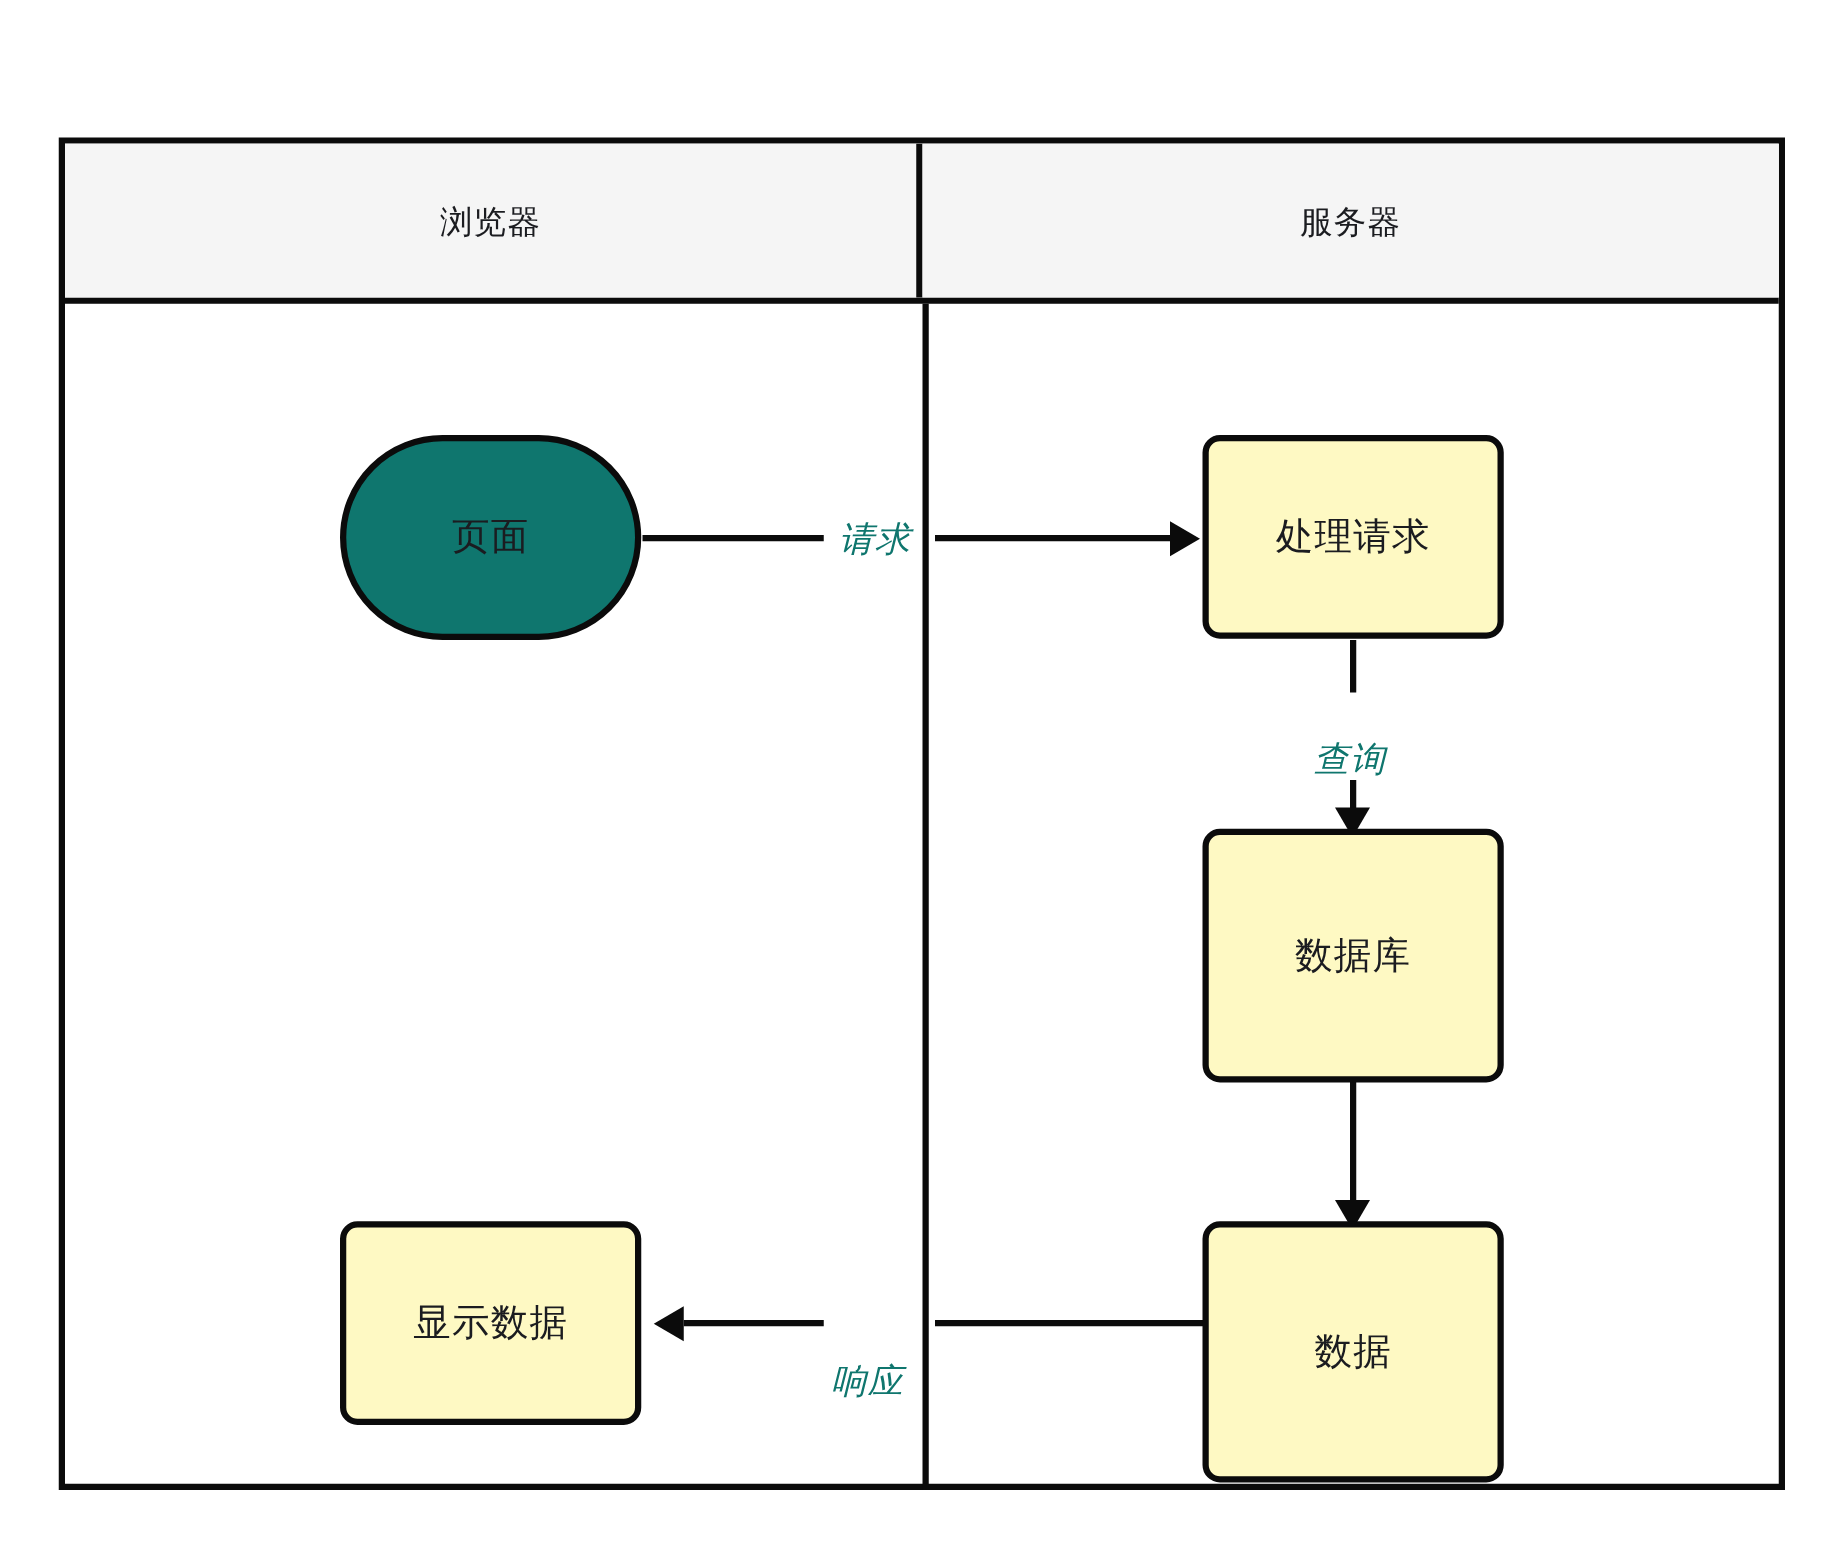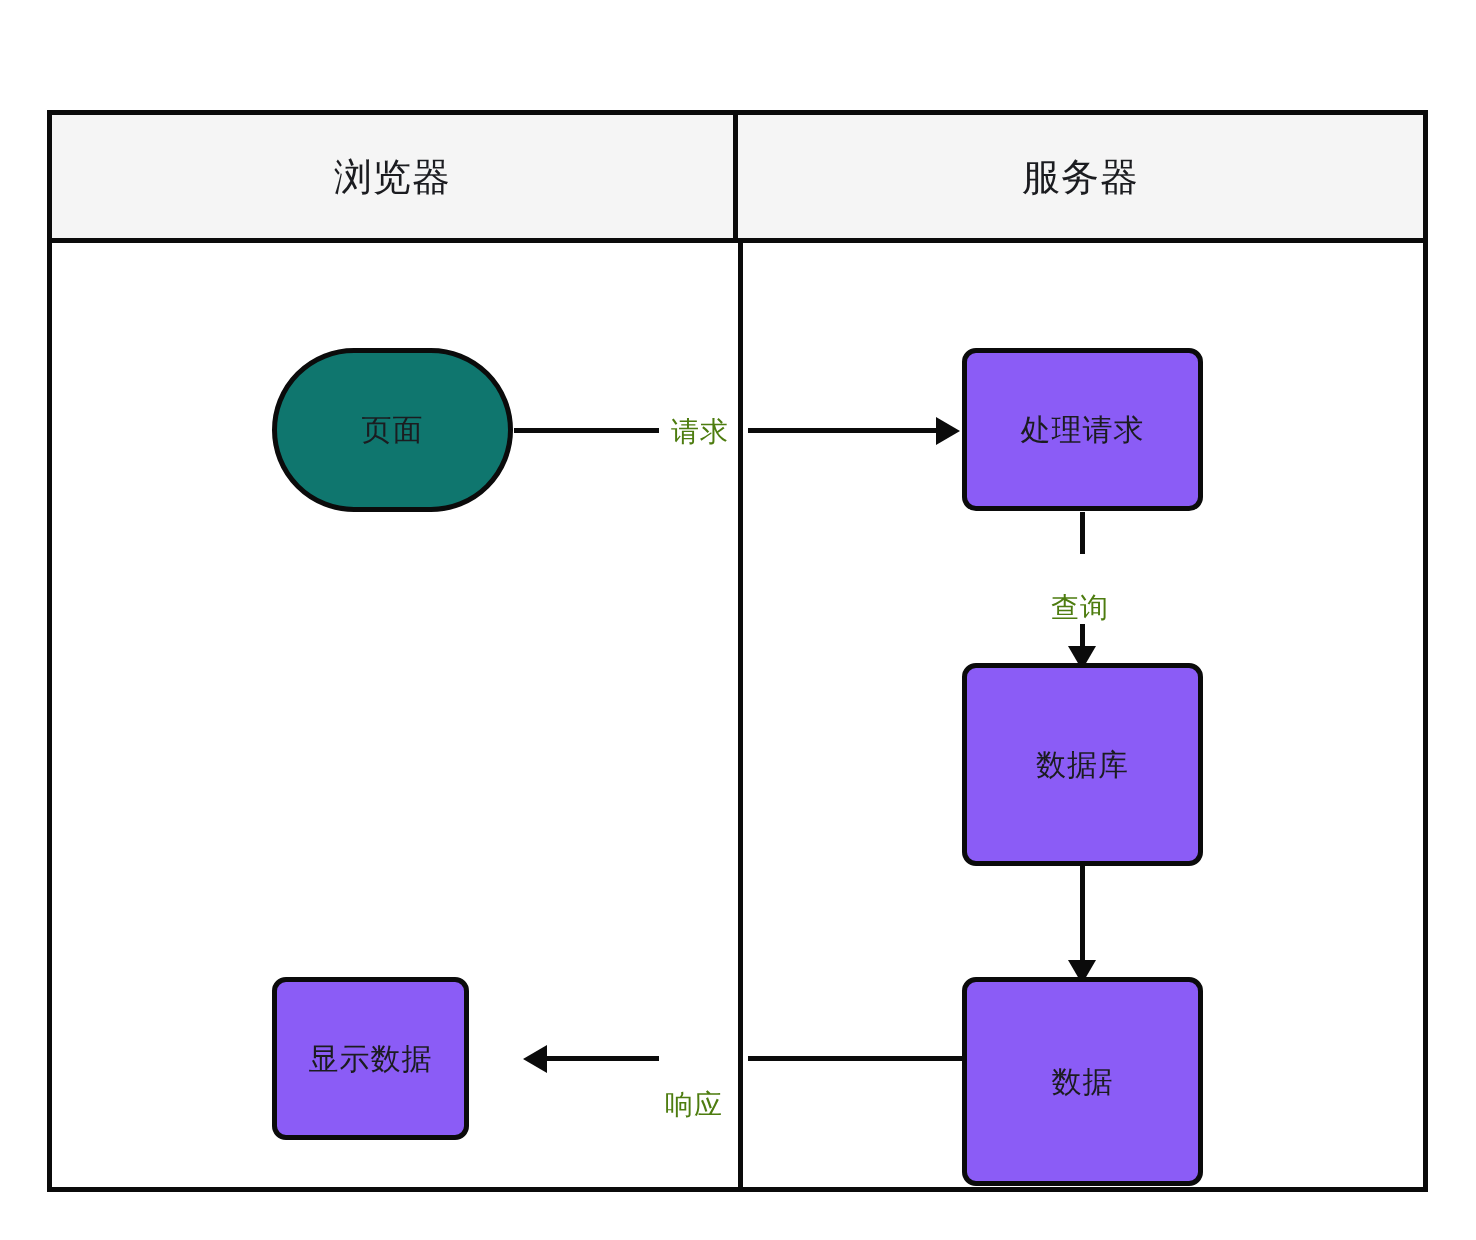--- a/index.html
+++ b/index.html
@@ -53,21 +53,21 @@
     align-items: center;
     justify-content: center;
     box-sizing: border-box;
     background: #f5f5f5;
   }
   .lane-header.left {
     flex: 0 0 686px;
     border-right: 5px solid #0b0b0b;
   }
   .lane-header-text {
-    font-size: 38px;
+    font-size: 26px;
     color: #1b1c20;
     letter-spacing: 1px;
     line-height: 1;
   }
 
   
   .lane-divider {
     position: absolute;
     left: 686px;
     top: 128px;
@@ -83,34 +83,34 @@
     display: flex;
     align-items: center;
     justify-content: center;
     border: 5px solid #0b0b0b;
     color: #1b1c20;
     font-size: 30px;
     line-height: 1;
     letter-spacing: 1px;
   }
   .node.process {
-    background: #8b5cf6;
+    background: #fef9c3;
     border-radius: 14px;
   }
   .node.stadium {
     background: #0f766e;
     border-radius: 90px;
   }
 
   
   #node-page        { left: 272px;  top: 348px;  width: 241px; height: 164px; }
   #node-handle      { left: 962px;  top: 348px;  width: 241px; height: 163px; }
   #node-db          { left: 962px;  top: 663px;  width: 241px; height: 203px; }
   #node-data        { left: 962px;  top: 977px;  width: 241px; height: 209px; }
-  #node-show        { left: 272px;  top: 977px;  width: 197px; height: 163px; }
+  #node-show        { left: 272px;  top: 977px;  width: 241px; height: 163px; }
 
   
   .edge-line {
     position: absolute;
     background: #0b0b0b;
   }
   .edge-h { height: 5px; }
   .edge-v { width: 5px; }
 
   
@@ -149,25 +149,26 @@
   }
   #arrow-req  { left: 936px; top: 417px; }
   #arrow-qry  { left: 1068px; top: 646px; }
   #arrow-dbd  { left: 1068px; top: 960px; }
   #arrow-res  { left: 523px; top: 1045px; }
 
   
   .edge-label {
     position: absolute;
     font-size: 28px;
-    color: #4d7c0f;
+    color: #0f766e;
     background: #ffffff;
     line-height: 1;
     letter-spacing: 1px;
     white-space: nowrap;
+    font-style: italic;
   }
   #label-req { left: 667px; top: 416px; padding: 2px 4px; }
   #label-qry { left: 1047px; top: 592px; padding: 2px 4px; }
   #label-res { left: 661px; top: 1042px; padding: 2px 4px; margin-top: 47px; }
 
   
   .watermark {
     position: absolute;
     left: 1108px;
     top: 1182px;

